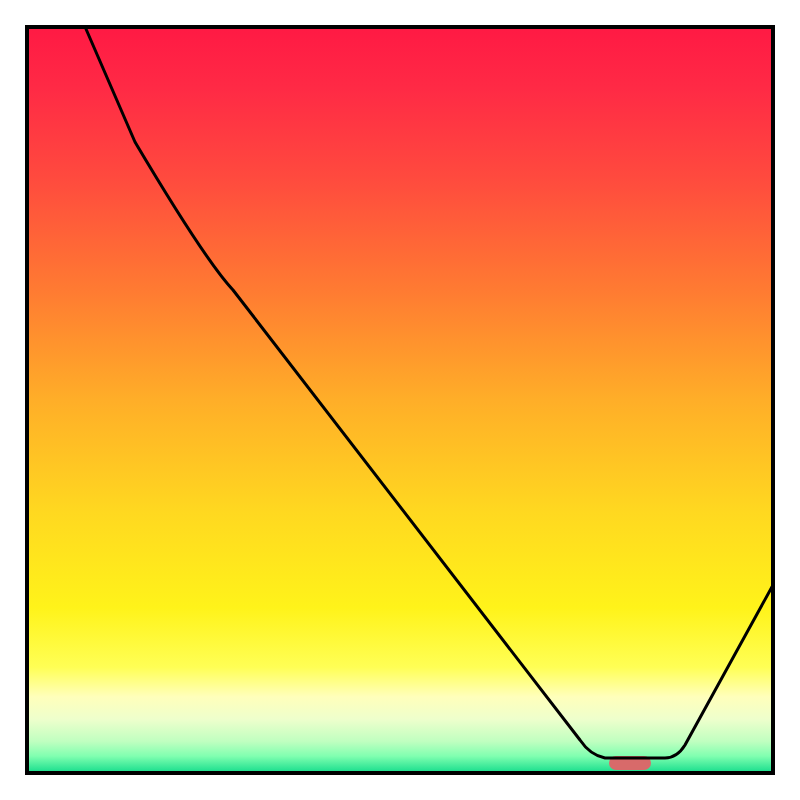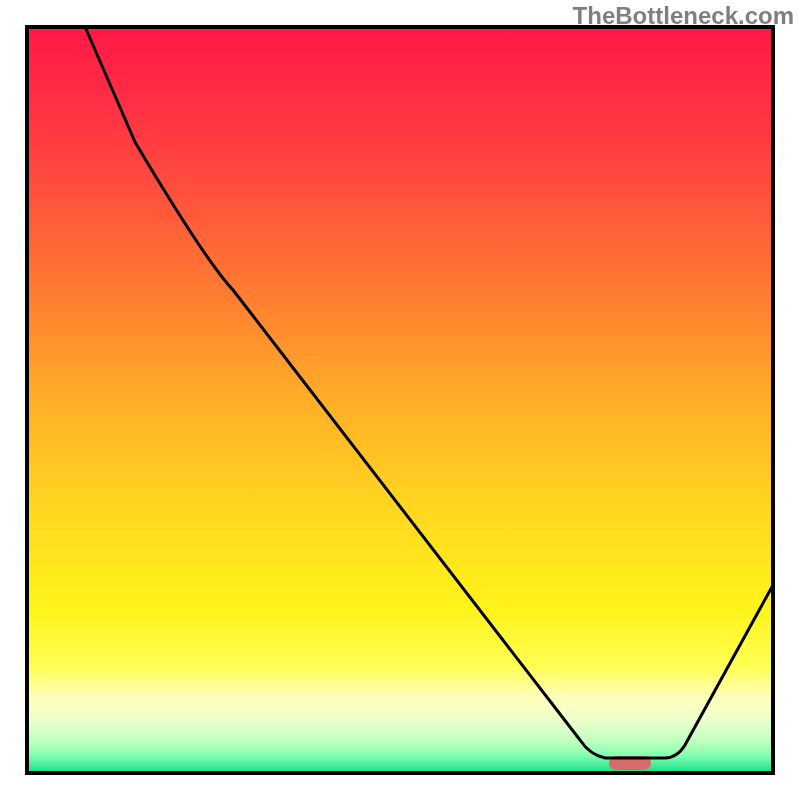--- a/index.html
+++ b/index.html
@@ -52,21 +52,20 @@
     height: 14px;
     border-radius: 7px;
     z-index: 8;
     transform: translate(-50%, -50%);
   }
 </style>
 </head>
 <body>
 <div class="container">
 
-  <div class="watermark">TheBottleneck.com</div>
 
   <div class="gradient-area">
     <svg width="742" height="742" viewBox="0 0 742 742" preserveAspectRatio="none">
       <defs>
         <linearGradient id="bg-grad" x1="0" y1="0" x2="0" y2="1">
           <stop offset="0%" stop-color="#ff1a44"></stop>
           <stop offset="8%" stop-color="#ff2a45"></stop>
           <stop offset="20%" stop-color="#ff4a3e"></stop>
           <stop offset="35%" stop-color="#ff7a32"></stop>
           <stop offset="50%" stop-color="#ffae28"></stop>

